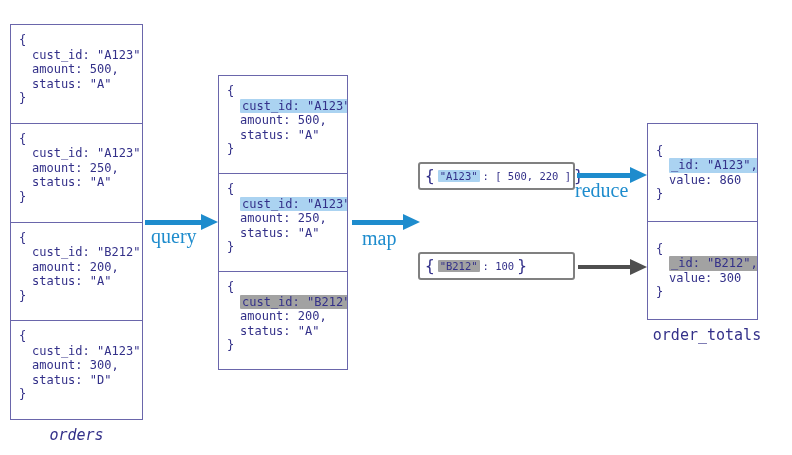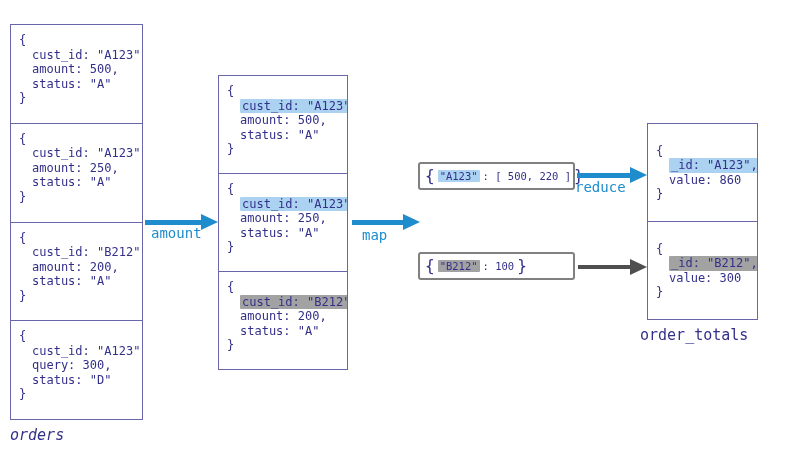--- a/index.html
+++ b/index.html
@@ -20,38 +20,38 @@
     padding:8px 0 0 8px; display:flex; flex-direction:column; overflow:hidden;
   }
   .cell:last-child{border-bottom:none;}
   .cell.center{justify-content:center; padding-top:0;}
   .ln{font-size:12px; line-height:14.5px; color:var(--code); white-space:pre;}
   .ind{padding-left:13px;}
   .hl{display:inline-block; padding:0 2px; border-radius:1px;}
   .hl-blue{background:var(--hlblue);}
   .hl-gray{background:var(--hlgray);}
   .col-label{
-    position:absolute; text-align:left; font-size:15px; color:var(--code);
+    position:absolute; text-align:center; font-size:15px; color:var(--code);
   }
   .map-box{
     position:absolute; box-sizing:border-box; width:157px; height:28px;
     border:2px solid var(--mapborder); border-radius:3px; background:#fff;
     display:flex; align-items:center; gap:3px; padding:0 5px; color:var(--code);
   }
   .map-box .brace{font-size:16px; line-height:16px;}
   .map-box .mtext{font-size:10.5px; white-space:pre;}
   .shaft{position:absolute; height:5px; background:var(--accent);}
   .shaft.gray{height:4px; background:var(--arrowgray);}
   .head{
     position:absolute; width:0; height:0;
     border-top:8px solid transparent; border-bottom:8px solid transparent;
     border-left:17px solid var(--accent);
   }
   .head.gray{border-left-color:var(--arrowgray);}
-  .arrow-label{position:absolute; font-size:14px; color:var(--accent); background:transparent;}
+  .arrow-label{position:absolute; font-size:20px; color:var(--accent); background:transparent;font-family:Liberation Serif, serif;}
 
   
   #orders-box{left:10px; top:24px; width:133px; height:396px;}
   #orders-label{left:10px; top:426px; width:133px;font-style:italic;}
   #queried-box{left:218px; top:75px; width:130px; height:295px;}
   #totals-box{left:647px; top:123px; width:111px; height:197px;}
   #totals-label{left:640px; top:326px; width:134px;}
   #mapbox1{left:418px; top:162px;}
   #mapbox2{left:418px; top:252px;}
   #q-shaft{left:145px; top:220px; width:57px;}
@@ -89,30 +89,30 @@
     <div class="cell">
       <div class="ln">{</div>
       <div class="ln ind">cust_id: "B212",</div>
       <div class="ln ind">amount: 200,</div>
       <div class="ln ind">status: "A"</div>
       <div class="ln">}</div>
     </div>
     <div class="cell">
       <div class="ln">{</div>
       <div class="ln ind">cust_id: "A123",</div>
-      <div class="ln ind">query: 300,</div>
+      <div class="ln ind">amount: 300,</div>
       <div class="ln ind">status: "D"</div>
       <div class="ln">}</div>
     </div>
   </div>
   <div class="col-label" id="orders-label">orders</div>
 
   <div class="shaft" id="q-shaft"></div>
   <div class="head" id="q-head"></div>
-  <div class="arrow-label" id="q-label">amount</div>
+  <div class="arrow-label" id="q-label">query</div>
 
   <div class="col-box" id="queried-box">
     <div class="cell">
       <div class="ln">{</div>
       <div class="ln ind"><span class="hl hl-blue">cust_id: "A123",</span></div>
       <div class="ln ind">amount: 500,</div>
       <div class="ln ind">status: "A"</div>
       <div class="ln">}</div>
     </div>
     <div class="cell">

